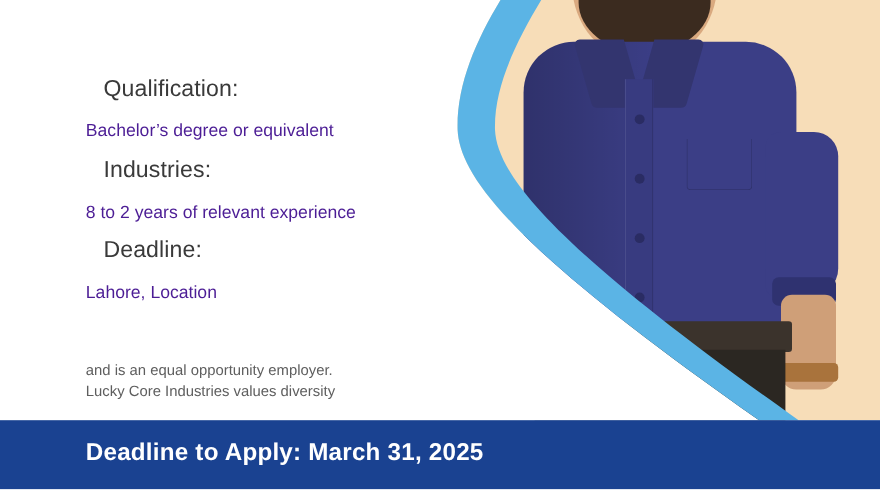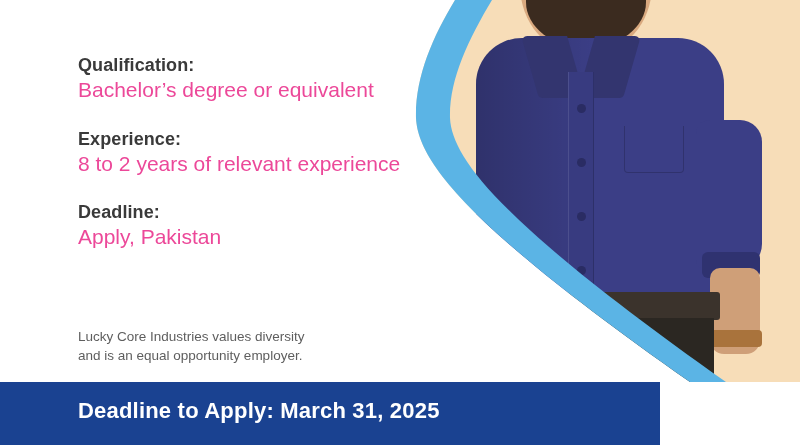--- a/index.html
+++ b/index.html
@@ -208,52 +208,52 @@
     position: absolute;
     left: 78px;
     top: 0;
     width: 340px;
   }
   .field {
     position: absolute;
     left: 0;
   }
   .field-label {
-    font-size: 18px;
-    font-weight: bold;
+    font-size: 21px;
+    font-weight: normal;
     color: #3a3a3a;
     letter-spacing: .1px;
     line-height: 22px;
-    margin: 0;
+    margin: 16px;
   }
   .field-value {
-    font-size: 21px;
+    font-size: 16px;
     font-weight: normal;
-    color: #ec4899;
+    color: #4c1d95;
     line-height: 23px;
     margin: 2px 0 0 0;
     white-space: nowrap;
   }
   .note {
     position: absolute;
     left: 78px;
     top: 327px;
     width: 330px;
     font-size: 13.5px;
     color: #5e5e5e;
     line-height: 19px;
   }
   .note-line { display: block; white-space: nowrap; }
 
   
   .banner {
     position: absolute;
     left: 0;
     top: 382px;
-    width: 660px;
+    width: 800px;
     height: 63px;
     background: #1a4291;
   }
   .banner-text {
     position: absolute;
     left: 78px;
     top: 16px;
     font-size: 22px;
     font-weight: bold;
     color: #ffffff;
@@ -305,32 +305,32 @@
   </svg>
 
   <div class="text-col">
 
     <div class="field" style="top:54px">
       <p class="field-label">Qualification:</p>
       <p class="field-value">Bachelor’s degree or equivalent</p>
     </div>
 
     <div class="field" style="top:128px">
-      <p class="field-label">Experience:</p>
+      <p class="field-label">Industries:</p>
       <p class="field-value">8 to 2 years of relevant experience</p>
     </div>
 
     <div class="field" style="top:201px">
       <p class="field-label">Deadline:</p>
-      <p class="field-value">Apply, Pakistan</p>
+      <p class="field-value">Lahore, Location</p>
     </div>
   </div>
 
   <div class="note">
+    <span class="note-line">and is an equal opportunity employer.</span>
     <span class="note-line">Lucky Core Industries values diversity</span>
-    <span class="note-line">and is an equal opportunity employer.</span>
   </div>
 
   <div class="banner">
     <div class="banner-text">Deadline to Apply: March 31, 2025</div>
   </div>
 
 </div>
 
 </body></html>

